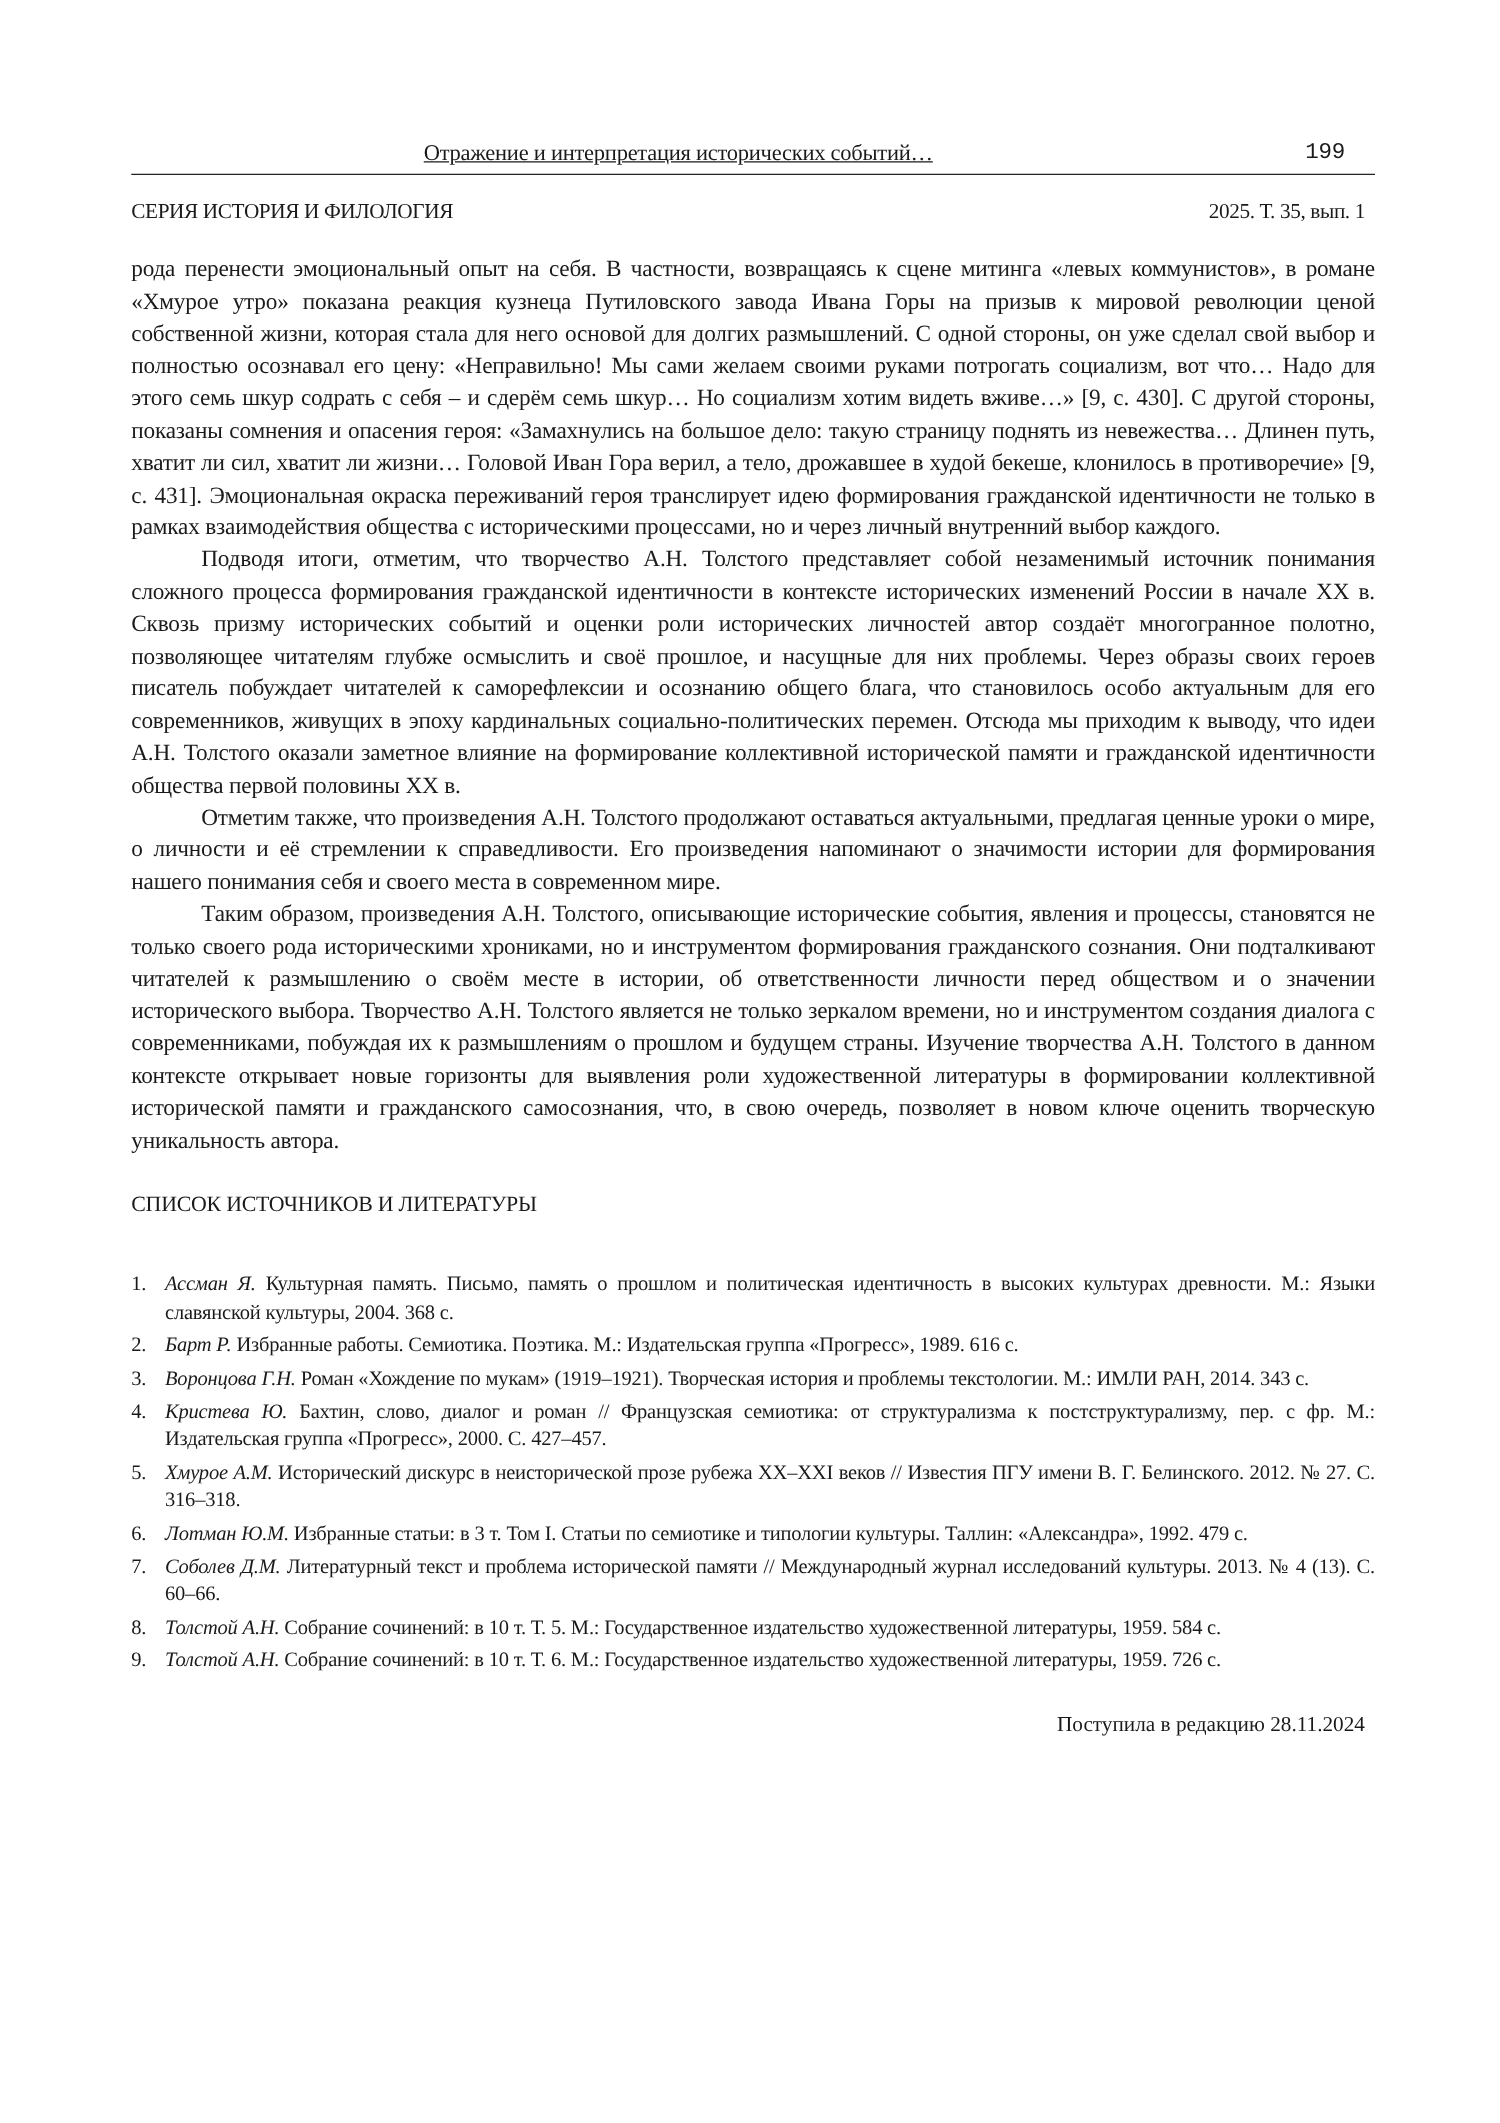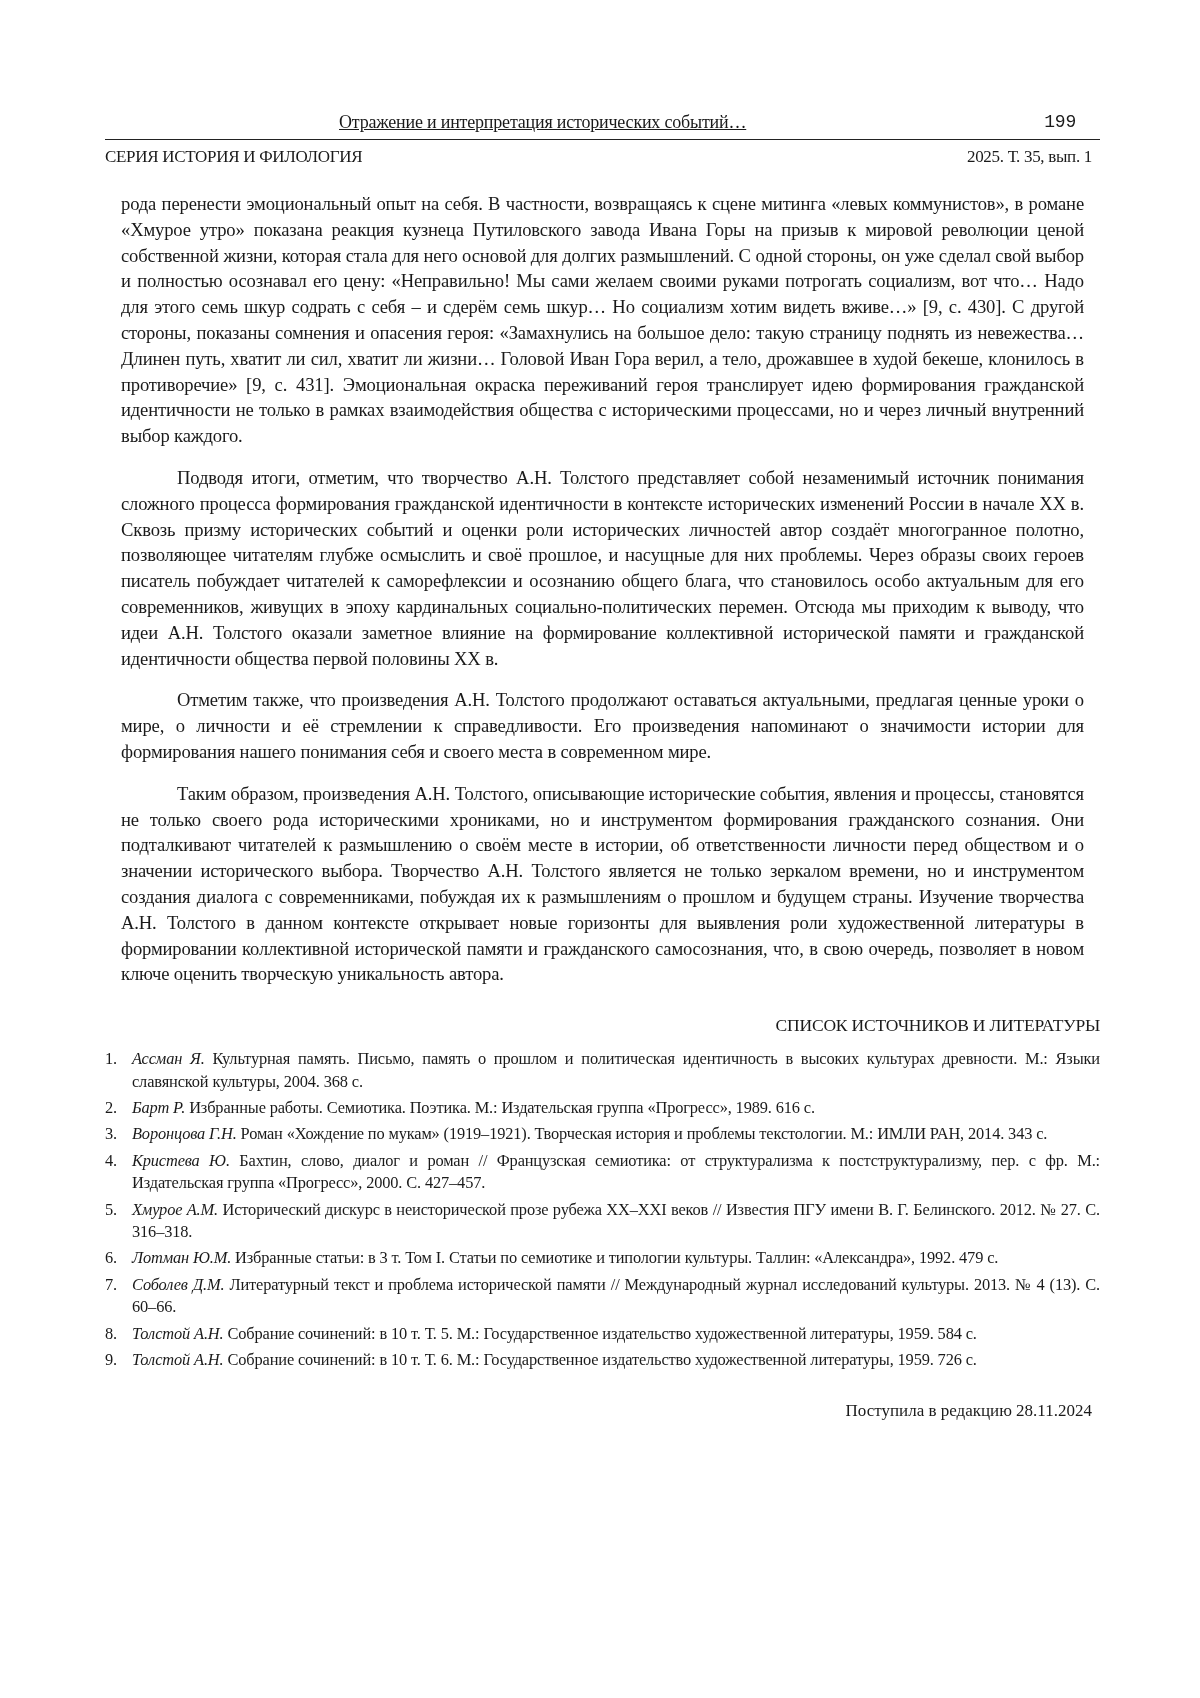--- a/index.html
+++ b/index.html
@@ -2,27 +2,27 @@
 <html><head>
   <meta charset="utf-8">
   <style>
     html, body { margin: 0; padding: 0; background: #ffffff; }
     body { width: 1200px; height: 1698px; position: relative; overflow: hidden; color: #1a1a1a; }
     .page { position: absolute; left: 105px; top: 112px; width: 995px; font-family: "Liberation Serif", serif; }
     .running-head { position: relative; height: 26px; font-size: 18px; letter-spacing: -0.2px; }
     .running-head .title { position: absolute; left: 234px; top: 0; text-decoration: underline; }
     .running-head .pageno { position: absolute; right: 24px; top: 0; font-family: Liberation Mono, monospace; }
     .rule { height: 0; border-top: 1.3px solid #222; margin-top: 1px; }
-    .series-line { position: relative; height: 24px; font-size: 17px; margin-top: 7px; letter-spacing: -0.3px; text-align: center; }
+    .series-line { position: relative; height: 24px; font-size: 17px; margin-top: 19px; letter-spacing: -0.3px; text-align: center; }
     .series-line .series { position: absolute; left: 0; top: 0; }
     .series-line .issue { position: absolute; right: 8px; top: 0; }
     .body { margin-top: 20px; font-size: 18.6px; line-height: 25.8px; text-align: justify; letter-spacing: -0.15px; }
-    .body p { margin: 16px; text-indent: 0; }
+    .body p { margin: 0; text-indent: 0; }
     .body p.indent { text-indent: 56px; }
-    .refs-heading { text-align: right; font-size: 17.5px; margin-top: 28px; margin-bottom: 12px; letter-spacing: -0.2px; }
+    .refs-heading { text-align: left; font-size: 17.5px; margin-top: 28px; margin-bottom: 42px; letter-spacing: -0.2px; }
     .refs { list-style: none; margin: 0; padding: 0; font-size: 16.4px; line-height: 22.4px; text-align: justify; letter-spacing: -0.15px; }
     .refs li { position: relative; padding-left: 27px; margin-bottom: 4px; }
     .refs li .num { position: absolute; left: 0; top: 0; }
     .refs li .author { font-style: italic; }
     .received { text-align: right; font-size: 17px; margin-top: 30px; padding-right: 8px; }
   </style>
 </head>
 <body>
 
 <div class="page">

